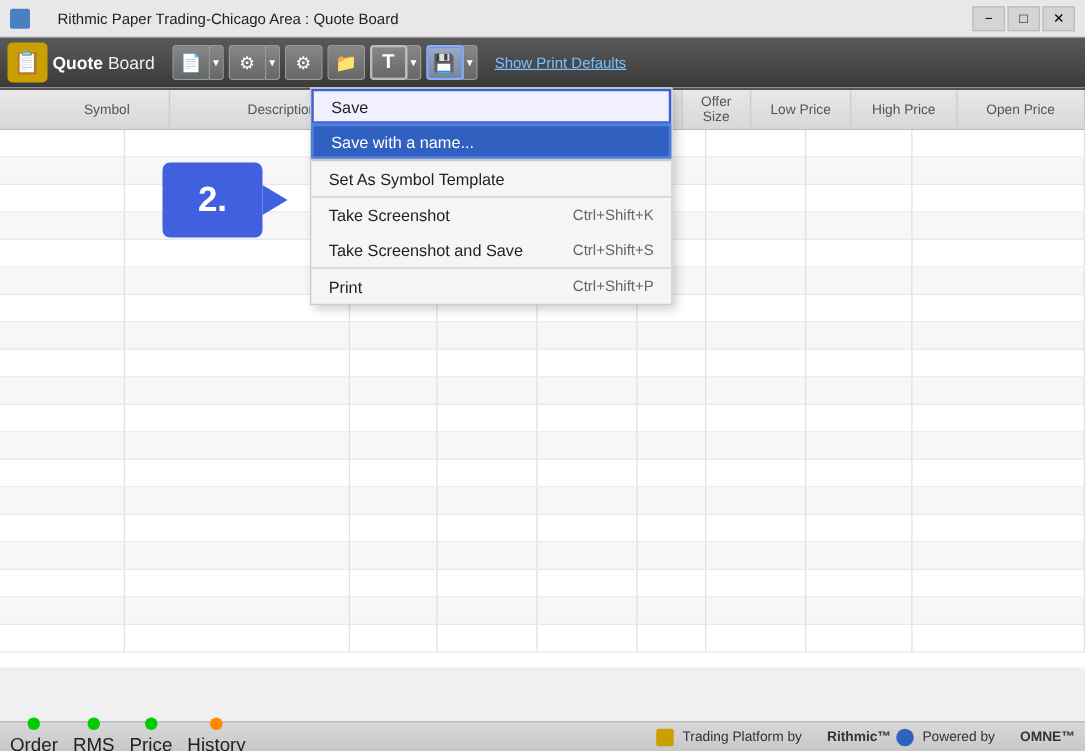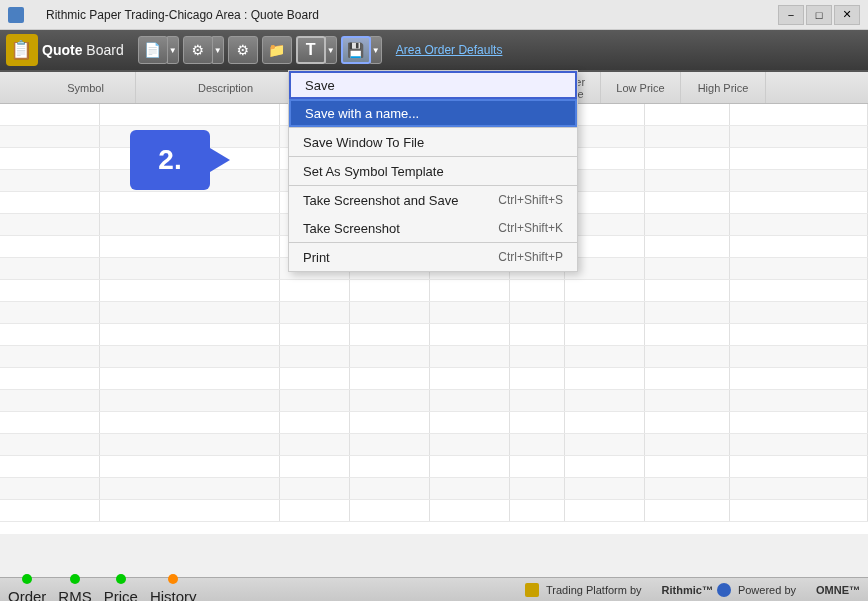--- a/index.html
+++ b/index.html
@@ -191,21 +191,20 @@
     
     .dropdown-menu {
       position: absolute;
       top: 70px;
       left: 248px;
       background: #f5f5f5;
       border: 1px solid #ccc;
       box-shadow: 3px 3px 8px rgba(0,0,0,0.2);
       width: 290px;
       z-index: 1000;
-      margin-left: 40px;
     }
     .menu-item {
       padding: 5px 14px;
       display: flex;
       justify-content: space-between;
       align-items: center;
       cursor: pointer;
       font-size: 13px;
       color: #222;
       height: 28px;
@@ -359,21 +358,21 @@
   <div class="toolbar-btn-group">
     <div class="toolbar-btn" style="font-weight:bold; font-size:16px; border: 2px solid #bbb;">T</div>
     <div class="dropdown-arrow">▼</div>
   </div>
 
   <div class="toolbar-btn-group">
     <div class="toolbar-btn" style="border: 2px solid #88aaff; background: linear-gradient(to bottom,#99aacc,#778899);">💾</div>
     <div class="dropdown-arrow">▼</div>
   </div>
 
-  <span class="show-order-defaults">Area Order Defaults</span>
+  <span class="show-order-defaults">Show Print Defaults</span>
 </div>
 
 <div class="table-container">
   <div class="table-header">
     <div class="th symbol">
       <span>Symbol</span>
     </div>
     <div class="th description">
       <span>Description</span>
     </div>
@@ -390,20 +389,23 @@
     <div class="th offer-size">
       <span>Offer</span>
         <span>Size</span>
     </div>
     <div class="th low-price">
       <span>Low Price</span>
     </div>
     <div class="th high-price">
       <span>High Price</span>
     </div>
+    <div class="th open-price">
+      <span>Open Price</span>
+    </div>
   </div>
 
   <div class="table-rows" id="table-rows">
   <div class="table-row">
         <div class="td symbol"></div>
         <div class="td description"></div>
         <div class="td bid-size"></div>
         <div class="td bid-price"></div>
         <div class="td offer-price"></div>
         <div class="td offer-size"></div>
@@ -617,35 +619,32 @@
 </div>
 
 <div class="dropdown-menu" id="dropdown-menu">
 <div class="menu-item save-active">
       <span>Save</span>
     </div>
     <div class="menu-item highlighted">
       <span>Save with a name...</span>
     </div>
     <div class="menu-divider"></div>
-    <div class="menu-item">
-      <span>Save Window To File</span>
-    </div>
     <div class="menu-divider"></div>
     <div class="menu-item">
       <span>Set As Symbol Template</span>
     </div>
     <div class="menu-divider"></div>
     <div class="menu-item">
+      <span>Take Screenshot</span>
+      <span class="menu-shortcut">Ctrl+Shift+K</span>
+    </div>
+    <div class="menu-item">
       <span>Take Screenshot and Save</span>
       <span class="menu-shortcut">Ctrl+Shift+S</span>
-    </div>
-    <div class="menu-item">
-      <span>Take Screenshot</span>
-      <span class="menu-shortcut">Ctrl+Shift+K</span>
     </div>
     <div class="menu-divider"></div>
     <div class="menu-item">
       <span>Print</span>
       <span class="menu-shortcut">Ctrl+Shift+P</span>
     </div>
   </div>
 
 <div class="status-bar">
   <div class="status-left">

